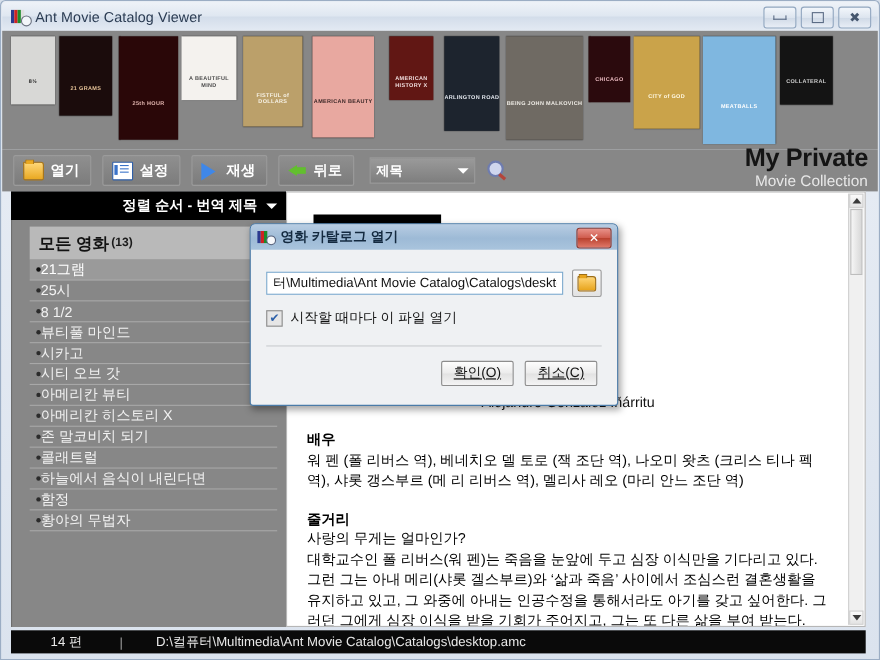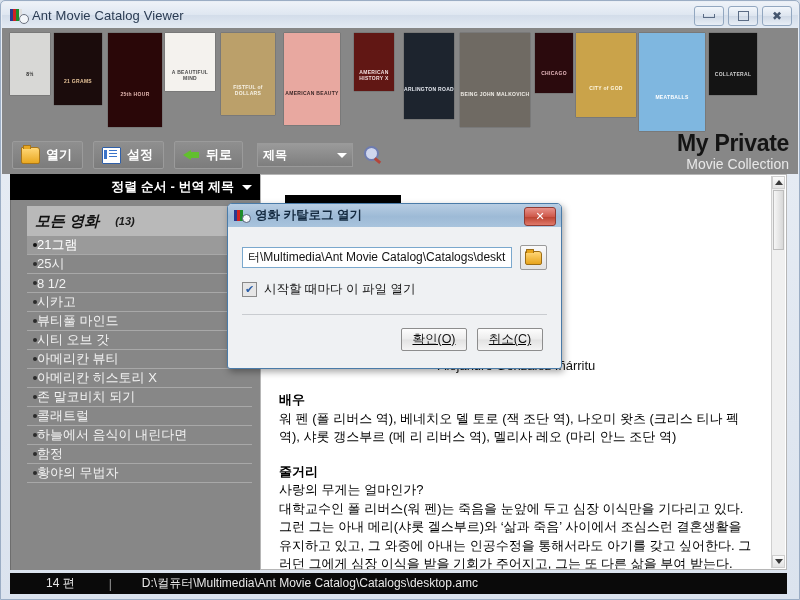--- a/index.html
+++ b/index.html
@@ -104,21 +104,21 @@
     display:flex;align-items:center;justify-content:flex-end;padding-right:8px;box-sizing:border-box;
     color:#ffffff;font-size:13px;font-weight:bold;gap:8px;
   }
   .sortbar .caret{border-top-color:#ffffff;}
   .listpanel{
     position:absolute;left:9px;top:199px;width:250px;height:370px;background:#878787;
     border-left:1px solid #6d6d6d;box-sizing:border-box;
   }
   .list-head{
     margin:6px 8px 0 16px;height:30px;background:#b9b9b9;
-    display:flex;align-items:center;padding-left:8px;box-sizing:border-box;gap:16px;font-style:italic;
+    display:flex;align-items:center;padding-left:8px;box-sizing:border-box;gap:2px;
   }
   .list-head .lh-t{font-size:15px;font-weight:bold;color:#121212;}
   .list-head .lh-c{font-size:11px;font-weight:bold;color:#1a1a1a;}
   .mlist{margin:0 8px 0 16px;padding:0;list-style:none;}
   .mrow{
     height:19px;display:flex;align-items:center;gap:0;
     border-bottom:1px solid #a8a8a8;padding-left:6px;box-sizing:border-box;
   }
   .mrow.sel{background:#9a9a9a;}
   .bullet{width:4px;height:4px;border-radius:50%;background:#2b2b2b;flex:none;}
@@ -281,20 +281,26 @@
   <div class="toolbar">
     <div class="tbtn">
       <span class="tb-ico ico-folder"></span>
       <span>열기</span>
     </div>
     <div class="tbtn">
       <span class="tb-ico ico-list"></span>
       <span>설정</span>
     </div>
     <div class="tbtn">
+      <span class="tb-ico">
+          <span class="ico-play" style="display:block;margin-top:0px"></span>
+        </span>
+      <span>재생</span>
+    </div>
+    <div class="tbtn">
       <span class="tb-ico ico-back"></span>
       <span>뒤로</span>
     </div>
     <div class="tb-combo">
       <span>제목</span>
       <span class="caret"></span>
     </div>
     <div class="mag"></div>
   </div>
   <div class="brand">
@@ -320,25 +326,25 @@
         <li class="mrow">
           <span class="bullet"></span>
           <span class="mname">25시</span>
         </li>
         <li class="mrow">
           <span class="bullet"></span>
           <span class="mname">8 1/2</span>
         </li>
         <li class="mrow">
           <span class="bullet"></span>
+          <span class="mname">뷰티풀 마인드</span>
+        </li>
+        <li class="mrow">
+          <span class="bullet"></span>
           <span class="mname">시카고</span>
-        </li>
-        <li class="mrow">
-          <span class="bullet"></span>
-          <span class="mname">뷰티풀 마인드</span>
         </li>
         <li class="mrow">
           <span class="bullet"></span>
           <span class="mname">시티 오브 갓</span>
         </li>
         <li class="mrow">
           <span class="bullet"></span>
           <span class="mname">아메리칸 뷰티</span>
         </li>
         <li class="mrow">

